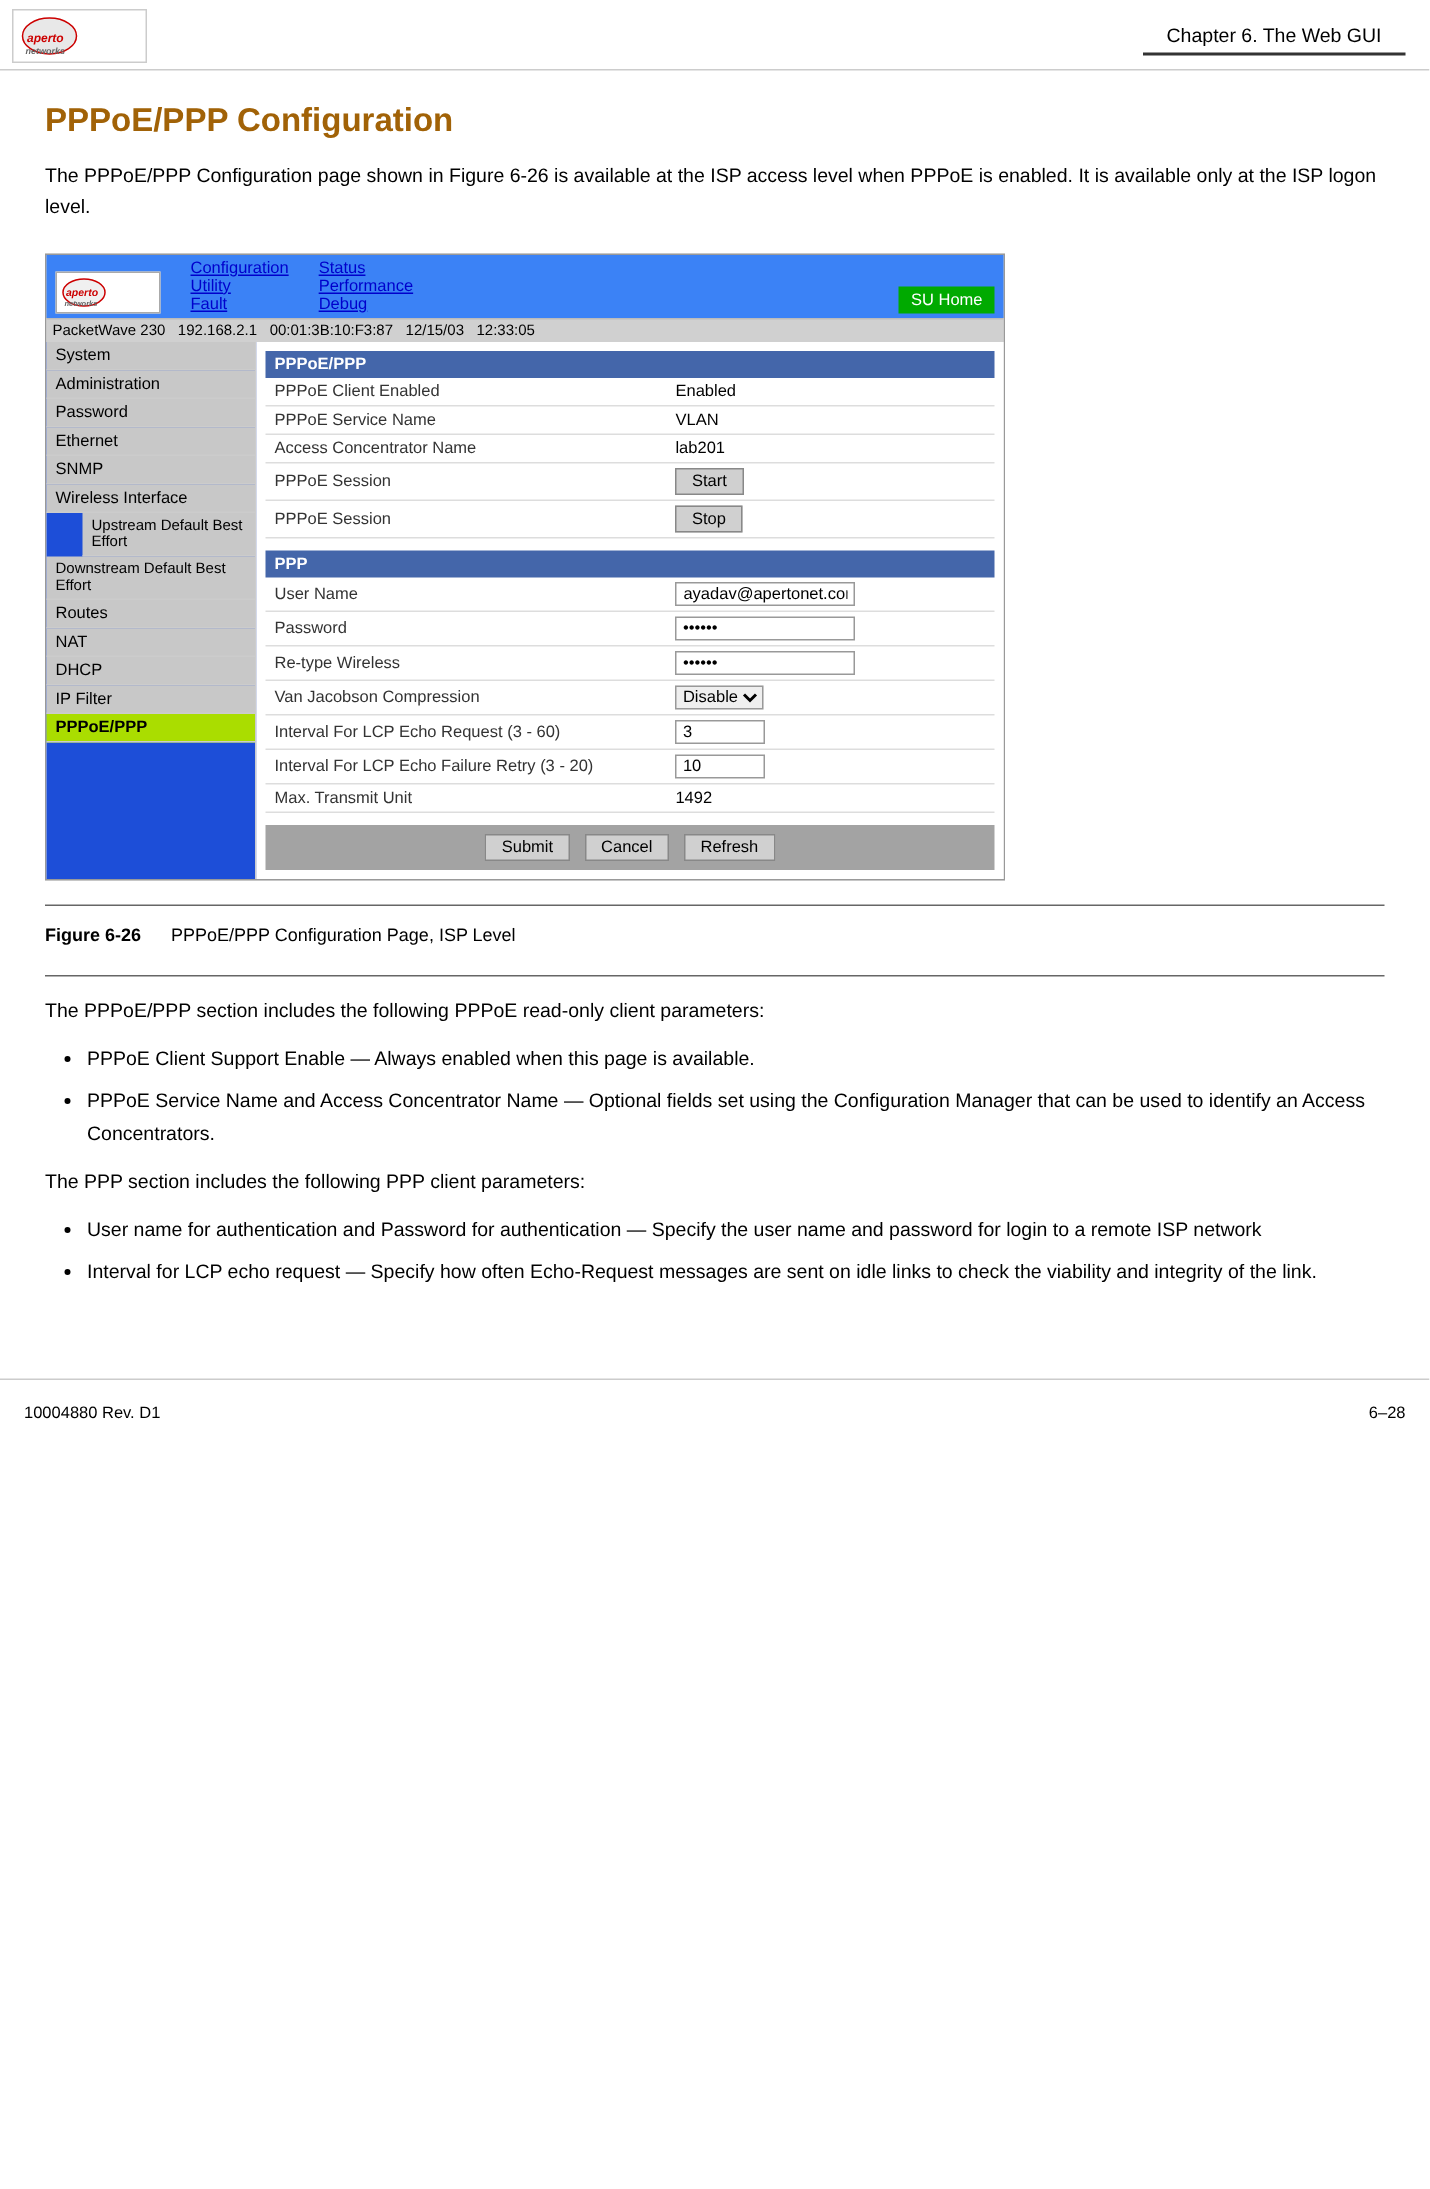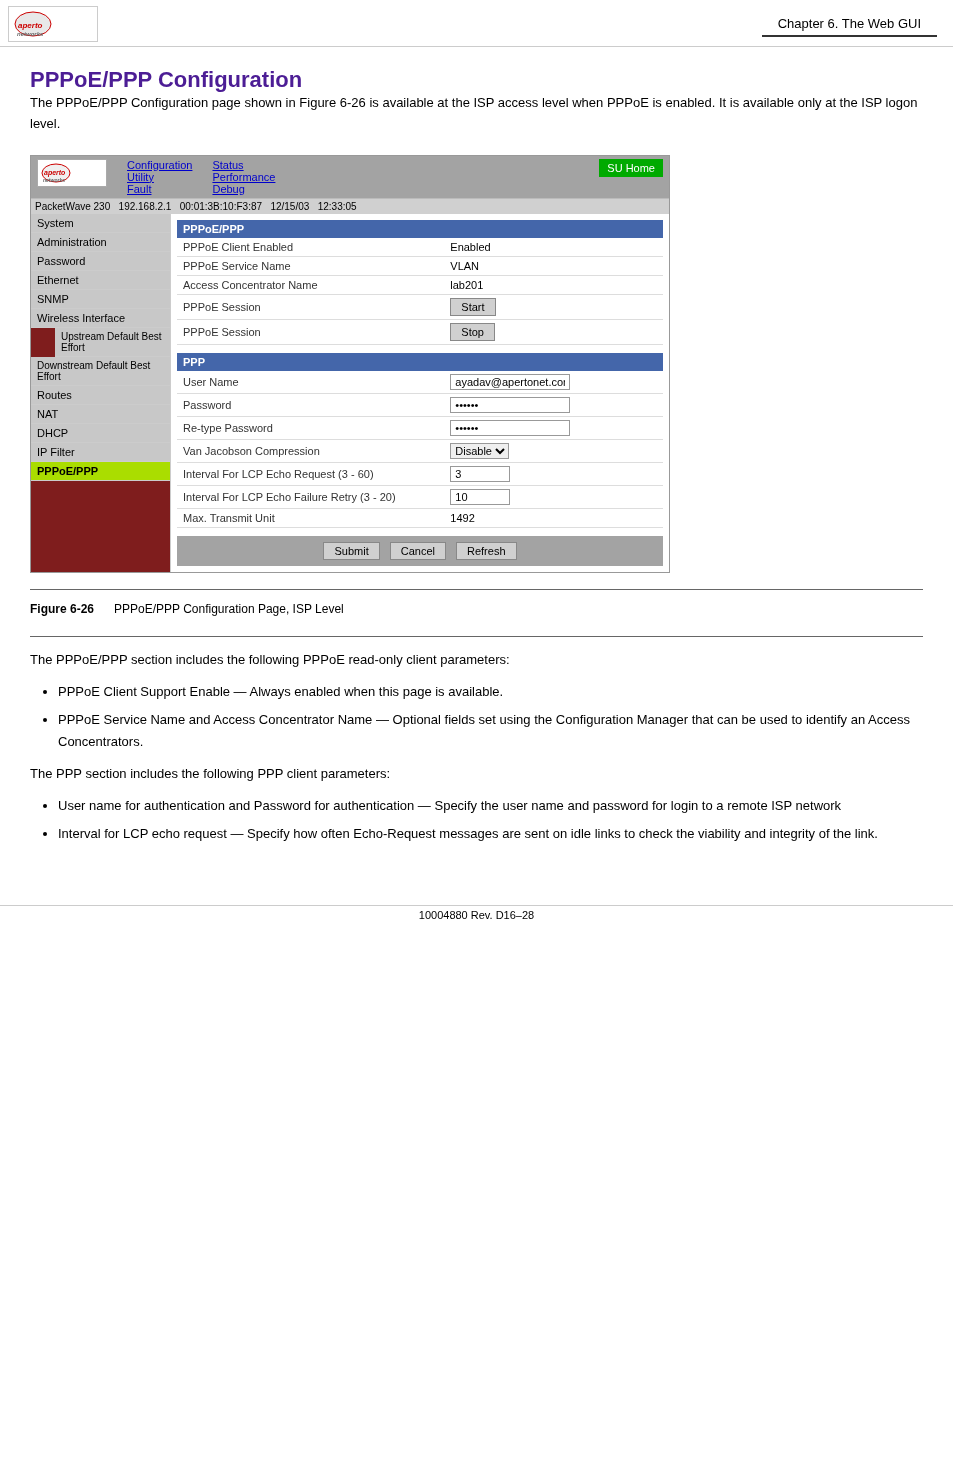--- a/index.html
+++ b/index.html
@@ -44,41 +44,42 @@
     }
 
     
     .main-content {
       padding: 20px 30px;
     }
 
     .page-title {
       font-size: 22px;
       font-weight: bold;
-      color: #4c1d95;
+      margin-bottom: 14px;
+      color: #a16207;
     }
 
     .intro-text {
       font-size: 13px;
       line-height: 1.6;
       margin-bottom: 20px;
     }
 
     
     .gui-screenshot {
       border: 1px solid #999;
       margin-bottom: 16px;
       background: #e8e8e8;
       width: 640px;
     }
 
     .gui-nav-bar {
-      background: #a3a3a3;
-      display: flex;
-      align-items: flex-start;
+      background: #3b82f6;
+      display: flex;
+      align-items: flex-end;
       padding: 3px 6px;
       gap: 20px;
     }
 
     .gui-logo {
       width: 70px;
       height: 28px;
       background: #fff;
       border: 1px solid #aaa;
       display: flex;
@@ -108,21 +109,21 @@
     }
 
     .gui-body {
       display: flex;
       background: #e8e8e8;
     }
 
     
     .gui-sidebar {
       width: 140px;
-      background: #7f1d1d;
+      background: #1d4ed8;
       border-right: 1px solid #ccc;
       flex-shrink: 0;
     }
     .sidebar-item {
       display: block;
       padding: 3px 6px;
       font-size: 11px;
       border-bottom: 1px solid #ccc;
       background: #c8c8c8;
       cursor: pointer;
@@ -221,22 +222,22 @@
     .bullet-list li {
       font-size: 13px;
       line-height: 1.7;
       margin-bottom: 6px;
       list-style-type: disc;
     }
 
     
     .page-footer {
       display: flex;
-      justify-content: center;
-      padding: 3px 16px;
+      justify-content: space-between;
+      padding: 16px 16px;
       border-top: 1px solid #ccc;
       font-size: 11px;
       margin-top: 30px;
     }
 
     .divider-line {
       border: none;
       border-top: 1px solid #666;
       margin: 12px 0;
     }
@@ -371,21 +372,21 @@
               <input class="gui-input" type="text" value="ayadav@apertonet.com" style="">
             </td>
           </tr>
           <tr>
             <td>Password</td>
             <td>
               <input class="gui-input" type="password" value="******" style="">
             </td>
           </tr>
           <tr>
-            <td>Re-type Password</td>
+            <td>Re-type Wireless</td>
             <td>
               <input class="gui-input" type="password" value="******" style="">
             </td>
           </tr>
           <tr>
             <td>Van Jacobson Compression</td>
             <td>
               <select class="gui-select">
                 <option>Disable</option>
                 <option>Enable</option>

